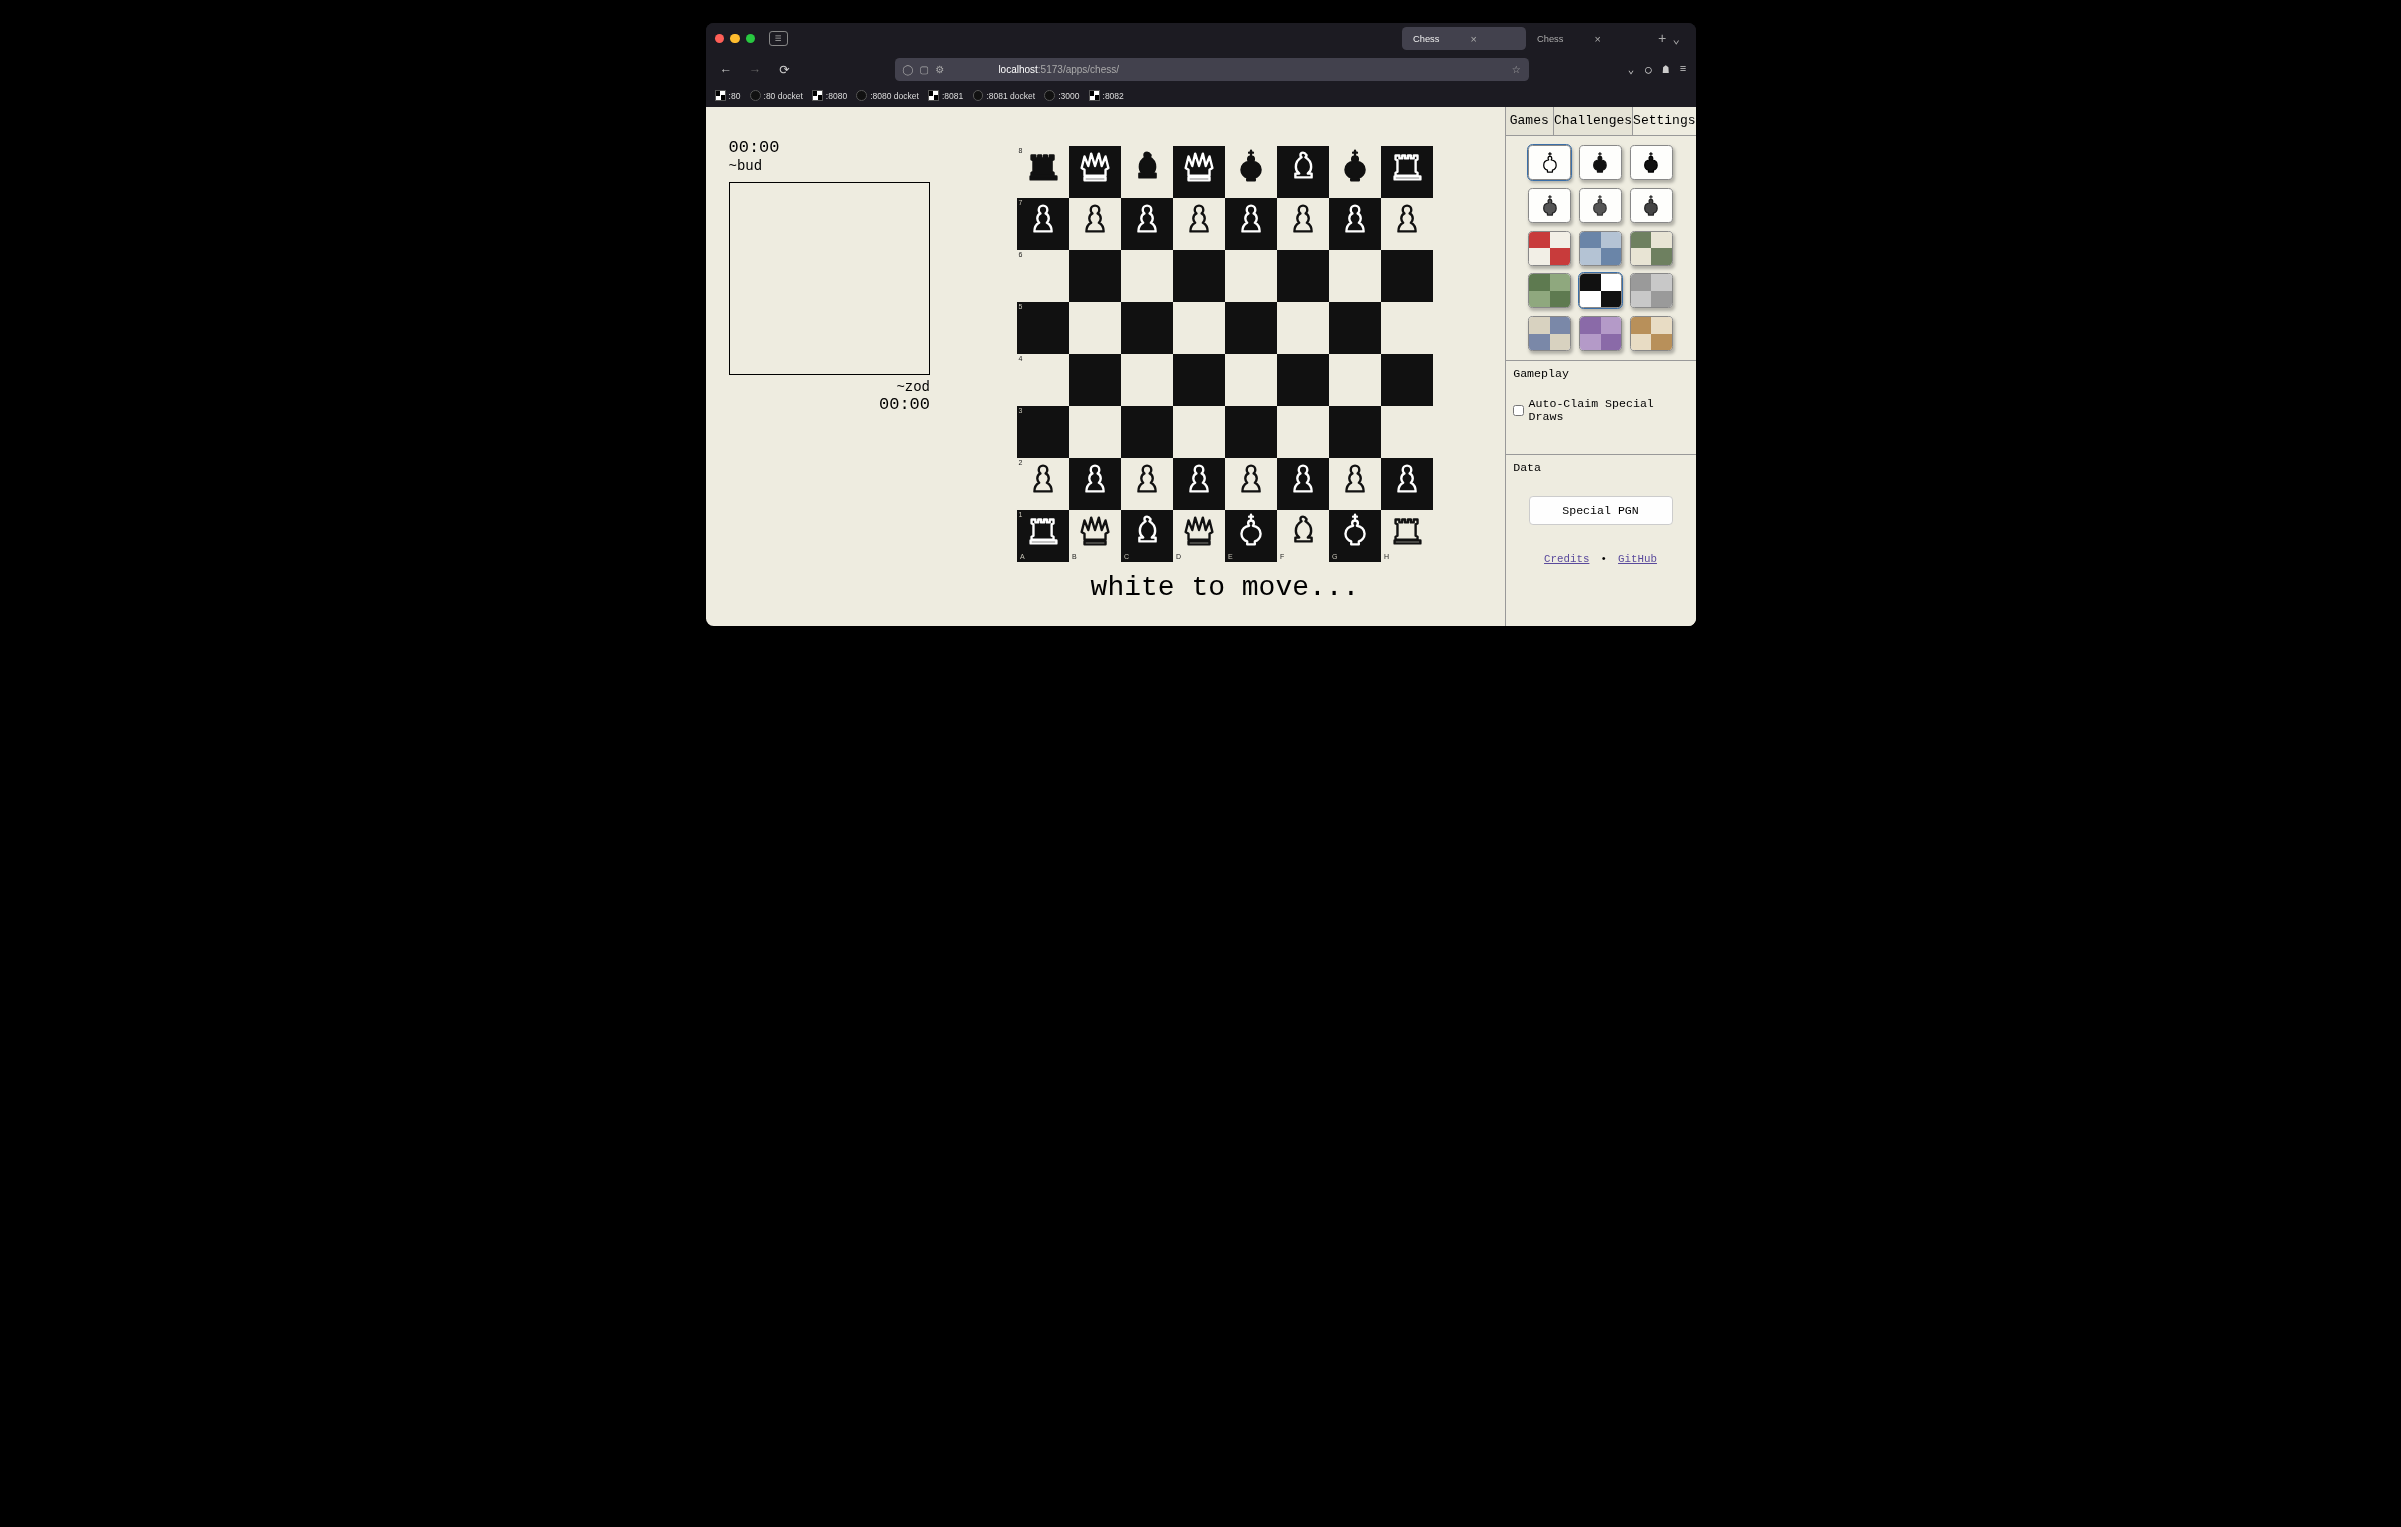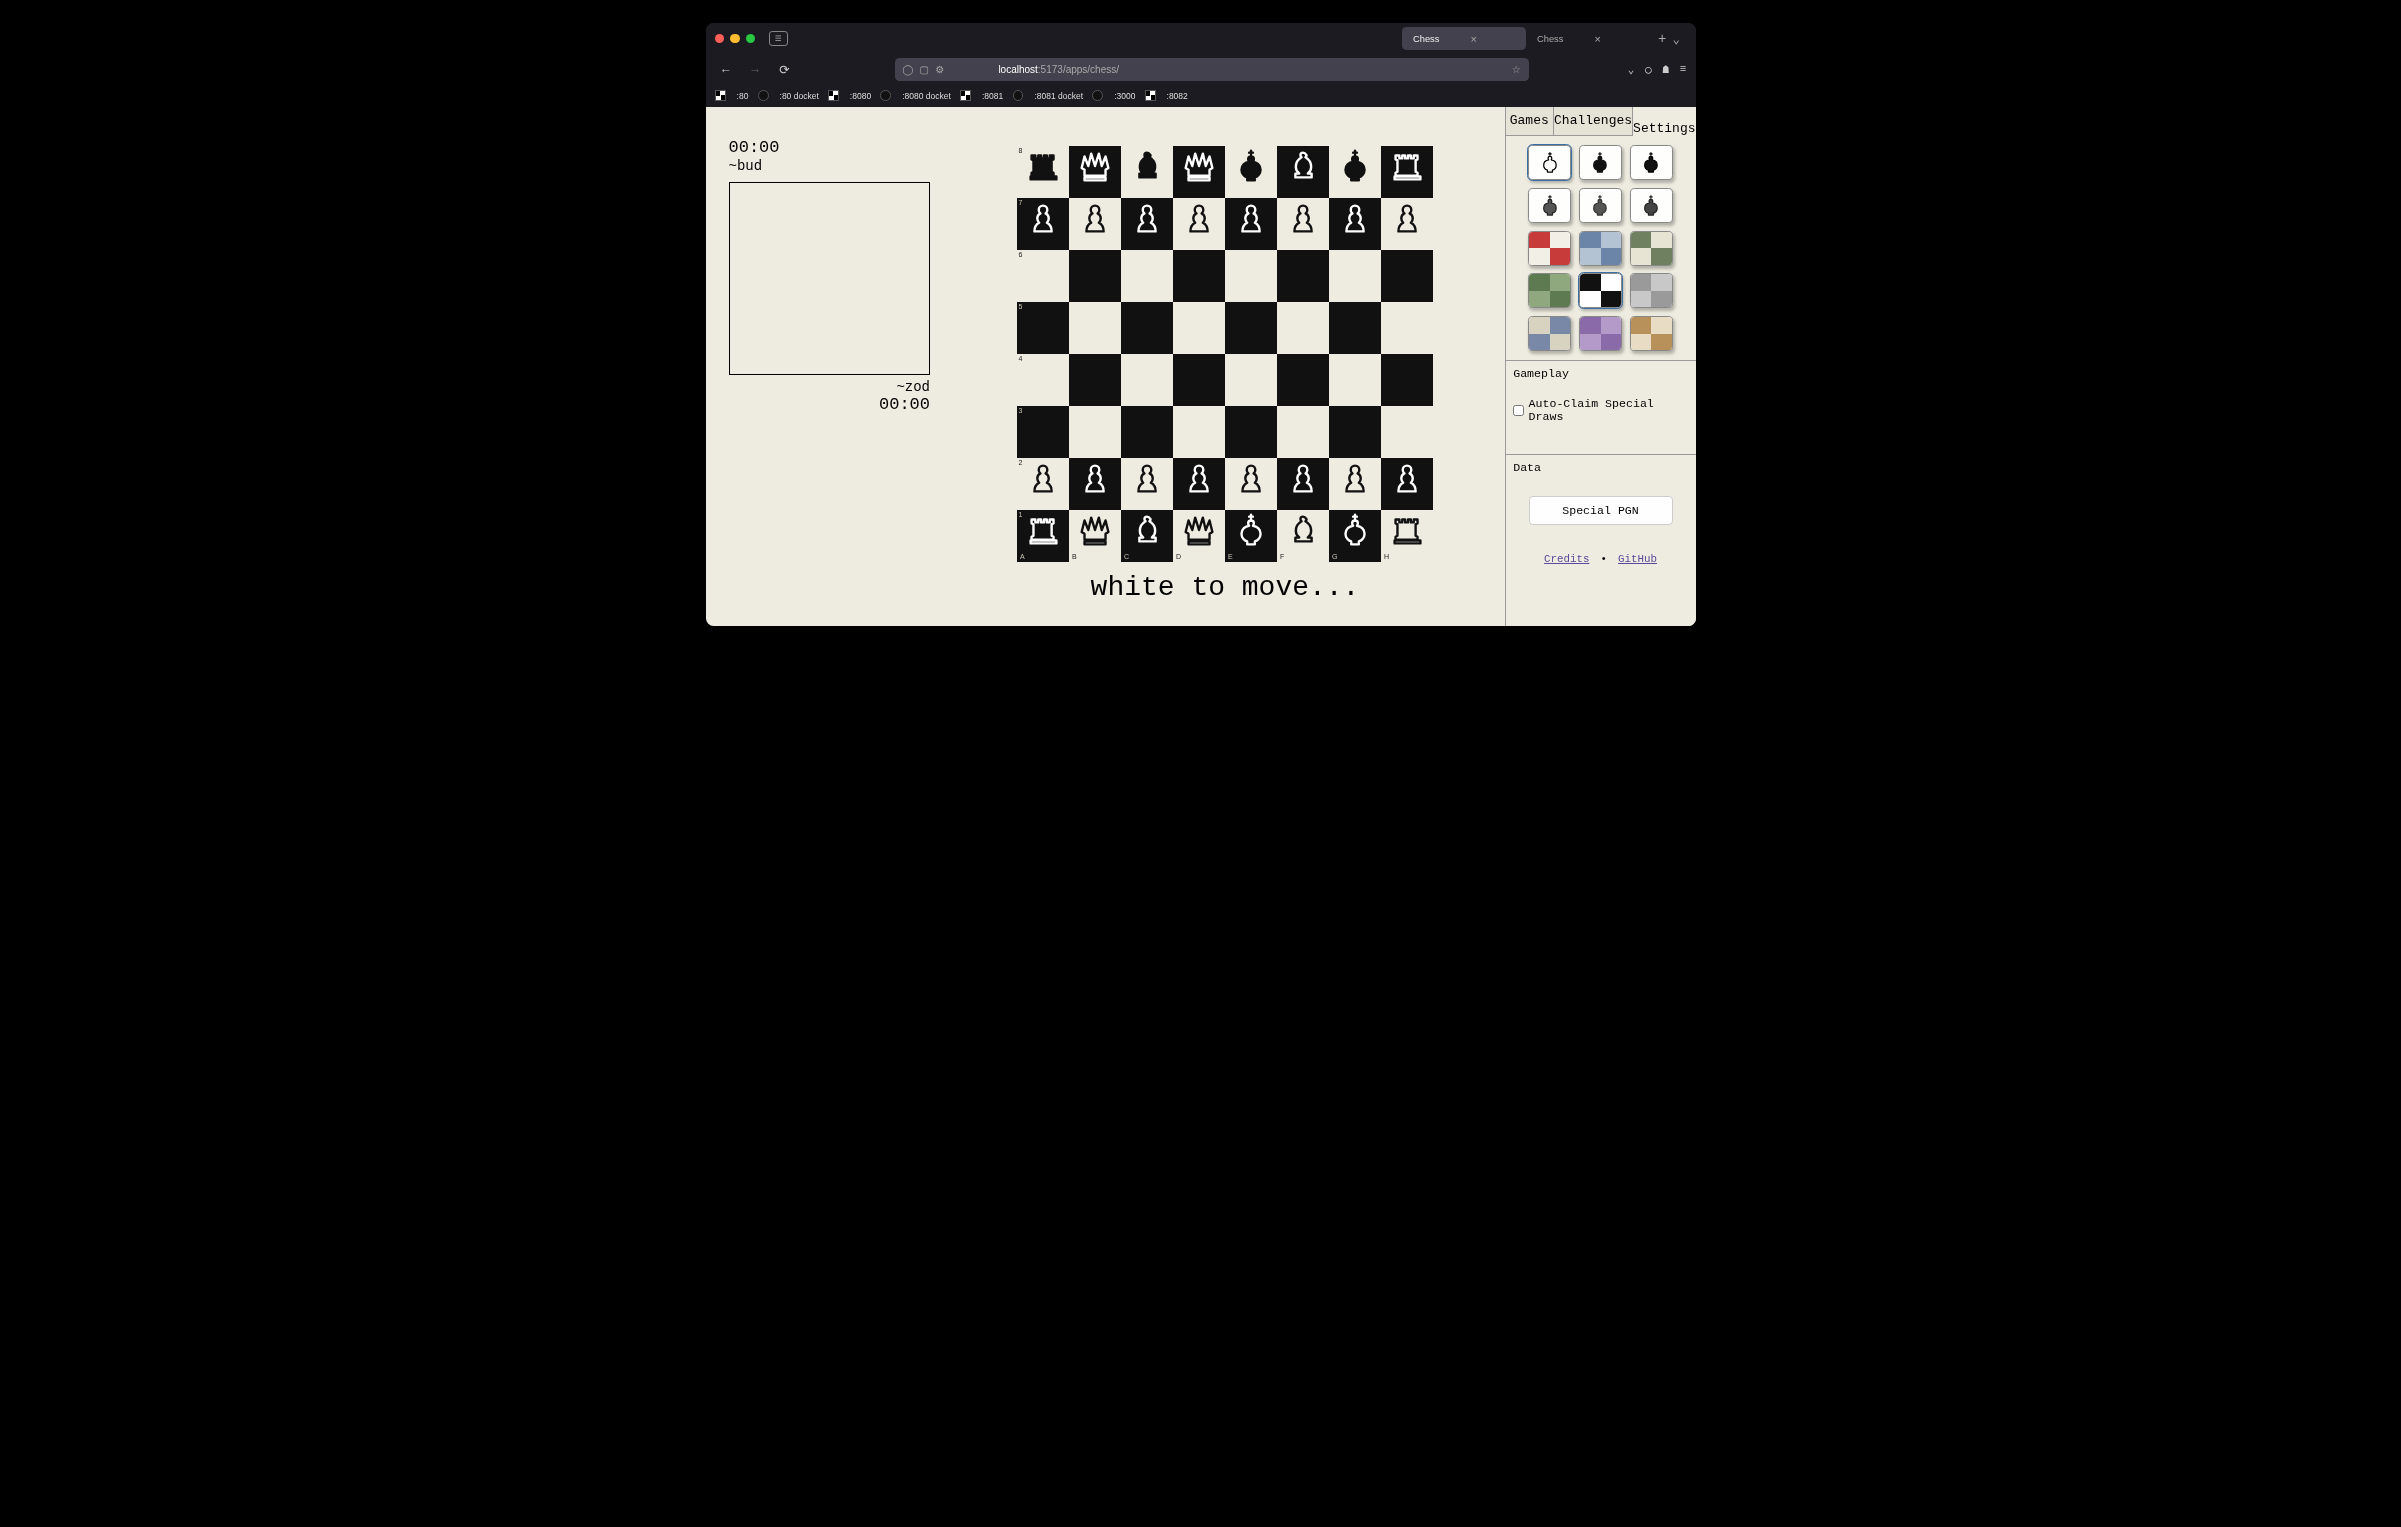--- a/index.html
+++ b/index.html
@@ -66,21 +66,21 @@
 .urlbar .text { flex: 1; margin-left: 48px; }
 .urlbar .text .host { color: #fff; }
 .urlbar .text .path { color: #aaa; }
 .urlbar .star { color: #aaa; }
 .right-icons { display: flex; gap: 10.8px; color: #ccc; font-size: 10.8px; }
 .bookmarks {
   height: 21.7px; background: #1c1b22; display: flex; align-items: center;
   padding: 0 9.3px; gap: 9.3px; font-size: 8.5px; color: #ddd;
   font-family: -apple-system, sans-serif;
 }
-.bm { display: flex; align-items: center; gap: 11px; }
+.bm { display: flex; align-items: center; gap: 3px; }
 .bm-icon {
   width: 10.8px; height: 10.8px;
   display: inline-block; position: relative;
 }
 .bm-icon.grid {
   background:
     conic-gradient(#fff 0 25%, #000 0 50%, #fff 0 75%, #000 0 100%);
   background-size: 100% 100%; border: 0.8px solid #555;
 }
 .bm-icon.circ { border: 0.8px solid #555; border-radius: 50%; background: #111; }
@@ -136,21 +136,21 @@
   width: 191px; border-left: 1.5px solid #999; display: flex;
   flex-direction: column; background: #eeece0;
 }
 .rtabs { display: flex; border-bottom: 0.8px solid #999; }
 .rtab {
   flex: 1; text-align: center; padding: 6.2px 0; font-size: 13px;
   border-right: 0.8px solid #999; cursor: pointer; background: #e5e3d6;
 }
 .rtab:last-child { border-right: none; }
 .rtab.active { background: #eeece0; border-bottom: 1.5px solid #eeece0;
-  position: relative; top: 8px; }
+  position: relative; top: 0; }
 .theme-section {
   padding: 9.3px; display: flex; flex-direction: column; gap: 7.7px;
   height: 224px; overflow: hidden;
 }
 .theme-row { display: flex; gap: 7.7px; justify-content: center; }
 .theme-opt {
   width: 43px; height: 35px; border: 0.8px solid #888; border-radius: 4.6px;
   box-shadow: 1.5px 2.3px 3.1px rgba(0,0,0,0.25); cursor: pointer;
   background: #fefefc; display: flex; align-items: center; justify-content: center;
   overflow: hidden;

